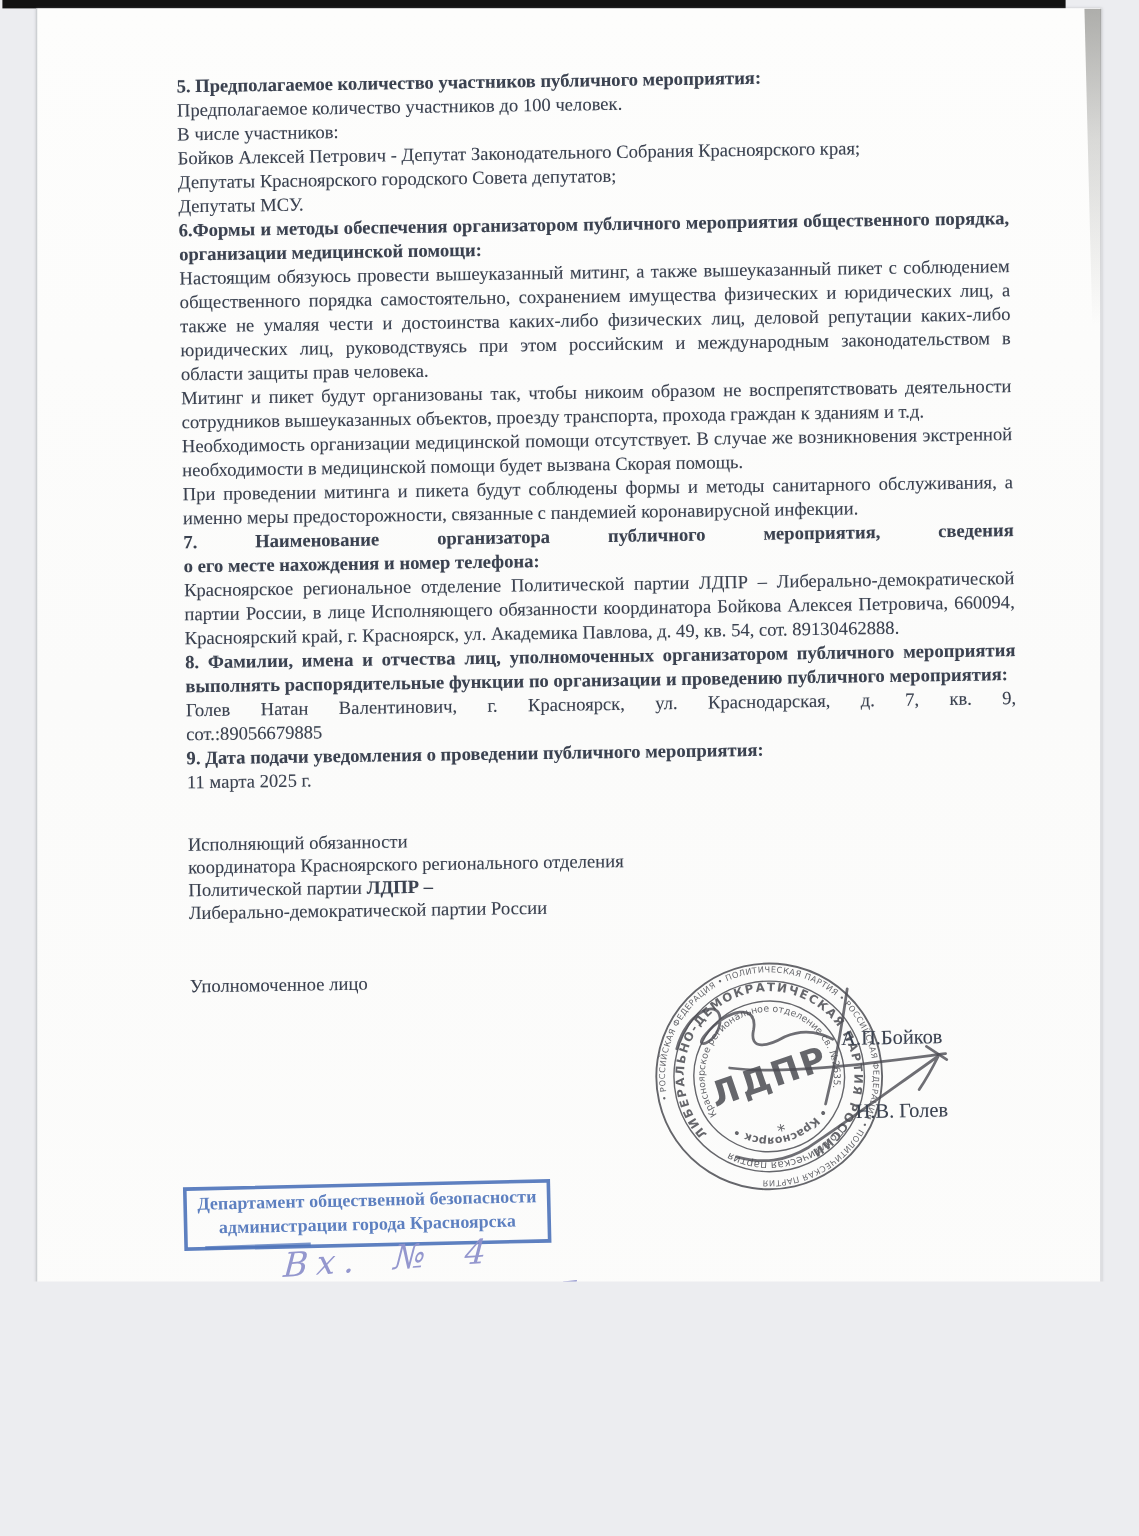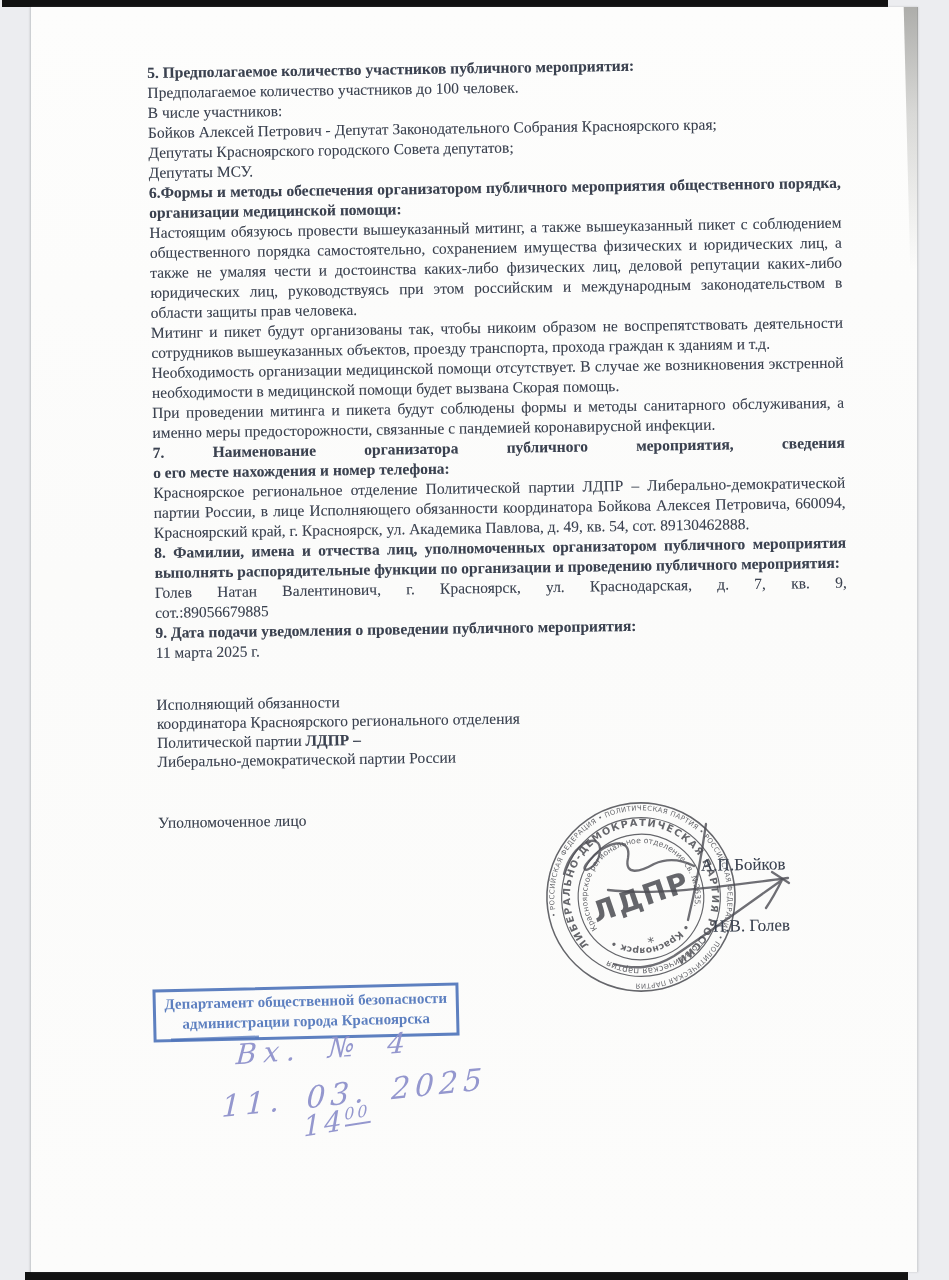--- a/index.html
+++ b/index.html
@@ -2,21 +2,21 @@
 <html style="--ink: #3b4250; --stamp-ink: #45464c; --blue-stamp: #4d73ba; --handwriting-ink: #8f92cc; --backdrop: #ecedf0; --bar: #121212;"><head>
 <meta charset="utf-8">
 <style>
   html,body{margin:0;padding:0;}
   body{
     width:949px;height:1280px;overflow:hidden;
     background:var(--backdrop,#ecedf0);
     font-family:"Liberation Serif","DejaVu Serif",serif;
     position:relative;
   }
-  .stage{position:absolute;inset:0;width:949px;height:1280px;overflow:hidden;}
+  .stage{position:absolute;inset:0;width:949px;height:1068px;overflow:hidden;}
   .bar{position:absolute;background:var(--bar,#121212);}
   .bar-top{left:2px;top:0;width:886px;height:7px;}
   .bar-bottom{left:25px;top:1272px;width:883px;height:8px;}
   .paper{
     position:absolute;left:30px;top:7px;width:886px;height:1265px;
     background:linear-gradient(180deg,#fdfdfc 0%,#fbfbfa 45%,#fcfcfb 100%);
     border-left:1px solid #cdd0d3;border-right:1px solid #d3d5d8;
     box-shadow:0 0 2px rgba(120,120,125,.35);
   }
   .curl-shadow{

